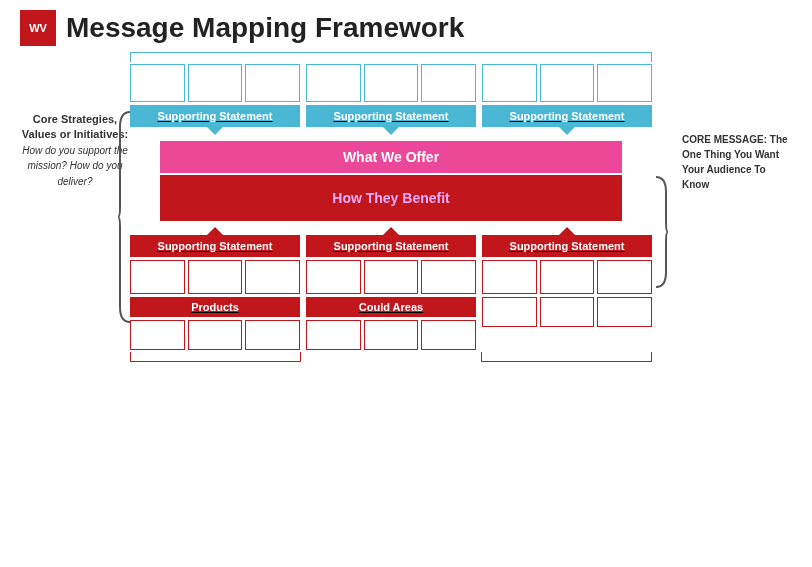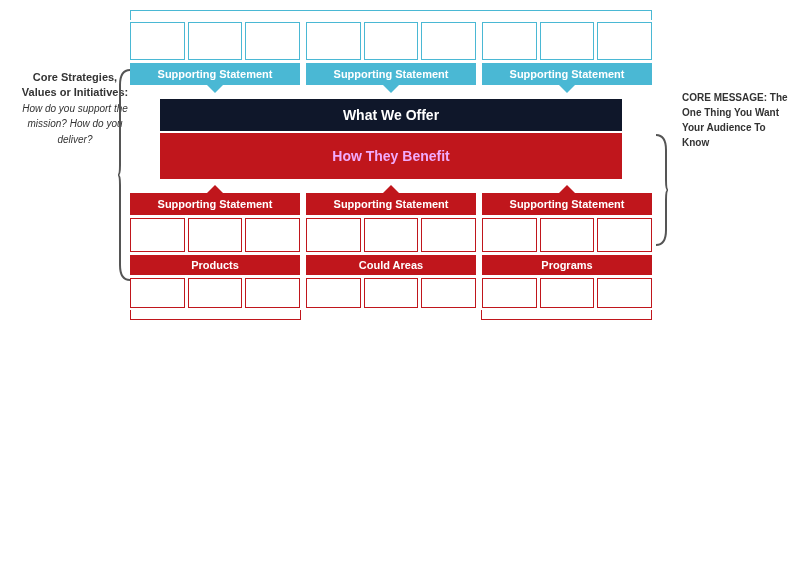--- a/index.html
+++ b/index.html
@@ -51,21 +51,21 @@
       font-size: 11px;
       color: #333;
       text-align: center;
       line-height: 1.4;
       position: relative;
     }
     .left-sidebar .core-label {
       font-weight: bold;
     }
     .what-we-offer {
-      background: #0f172a;
+      background: #ec4899;
       color: #fff;
       font-weight: bold;
       font-size: 14px;
       text-align: center;
       padding: 8px;
     }
     .how-they-benefit {
       background: #c0161c;
       color: #f0abfc;
       font-weight: bold;
@@ -83,31 +83,38 @@
       color: #333;
       line-height: 1.4;
       padding-left: 8px;
       position: relative;
     }
 
     .three-col {
       display: flex;
       gap: 6px;
       width: 100%;
+      text-decoration: underline;
     }
     .col {
       flex: 1;
     }
 
   </style>
 </head>
 <body>
 
 <div class="page">
 
+  <div class="header">
+    <div class="logo-box">
+      <span>WV</span>
+    </div>
+    <span class="page-title">Message Mapping Framework</span>
+  </div>
 
   <div style="display:flex; width:100%; align-items:stretch;">
 
     <div class="left-sidebar" style="padding-top:60px; padding-bottom:20px;">
       <div style="font-size:11px; line-height:1.4;">
         <span class="core-label">Core Strategies, Values or Initiatives:</span>
         <br>
         <span style="font-style:italic; font-size:10px;">How do you support the mission? How do you deliver?</span>
       </div>
 
@@ -217,23 +224,20 @@
         <div class="col">
           <div style="background:#c0161c; color:#fff; font-weight:bold; font-size:11px; text-align:center; padding:5px 2px; position:relative; margin-bottom:3px;">
             <div style="position:absolute; top:-8px; left:50%; transform:translateX(-50%); width:0; height:0; border-left:8px solid transparent; border-right:8px solid transparent; border-bottom:8px solid #c0161c;"></div>
             <span>Supporting Statement</span>
           </div>
           <div style="display:flex; gap:3px; margin-bottom:3px;">
             <div style="flex:1; height:34px; border:1.5px solid #c0161c;"></div>
             <div style="flex:1; height:34px; border:1.5px solid #c0161c;"></div>
             <div style="flex:1; height:34px; border:1.5px solid #c0161c;"></div>
           </div>
-          <div style="background:#c0161c; color:#fff; font-weight:bold; font-size:11px; text-align:center; padding:4px 2px;">
-            <span>Programs</span>
-          </div>
           <div style="display:flex; gap:3px; margin-top:3px;">
             <div style="flex:1; height:30px; border:1.5px solid #c0161c;"></div>
             <div style="flex:1; height:30px; border:1.5px solid #c0161c;"></div>
             <div style="flex:1; height:30px; border:1.5px solid #c0161c;"></div>
           </div>
         </div>
 
       </div>
 
       <div style="display:flex; gap:6px; width:100%; margin-top:2px;">

